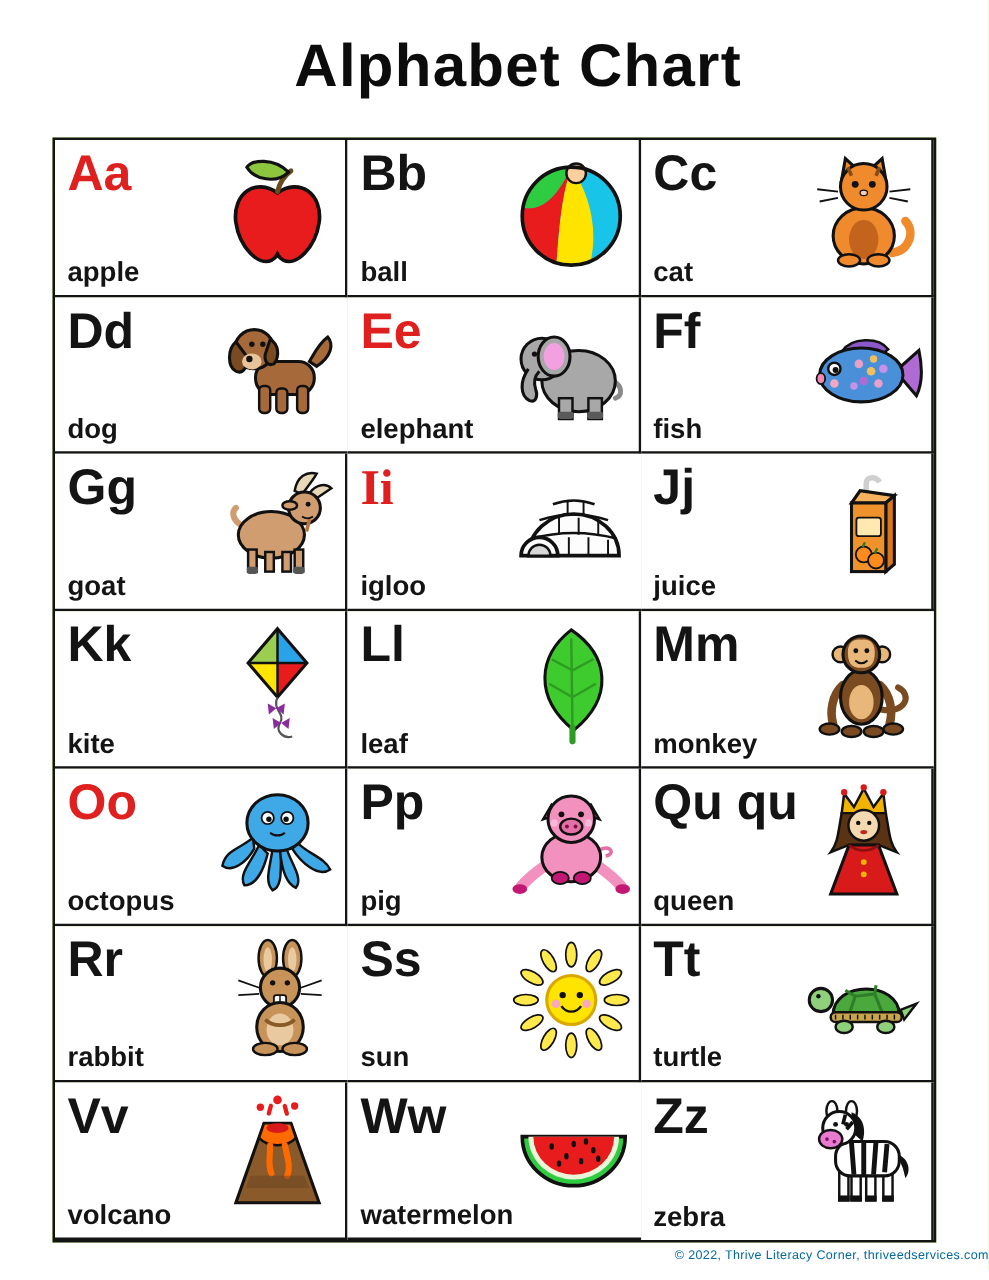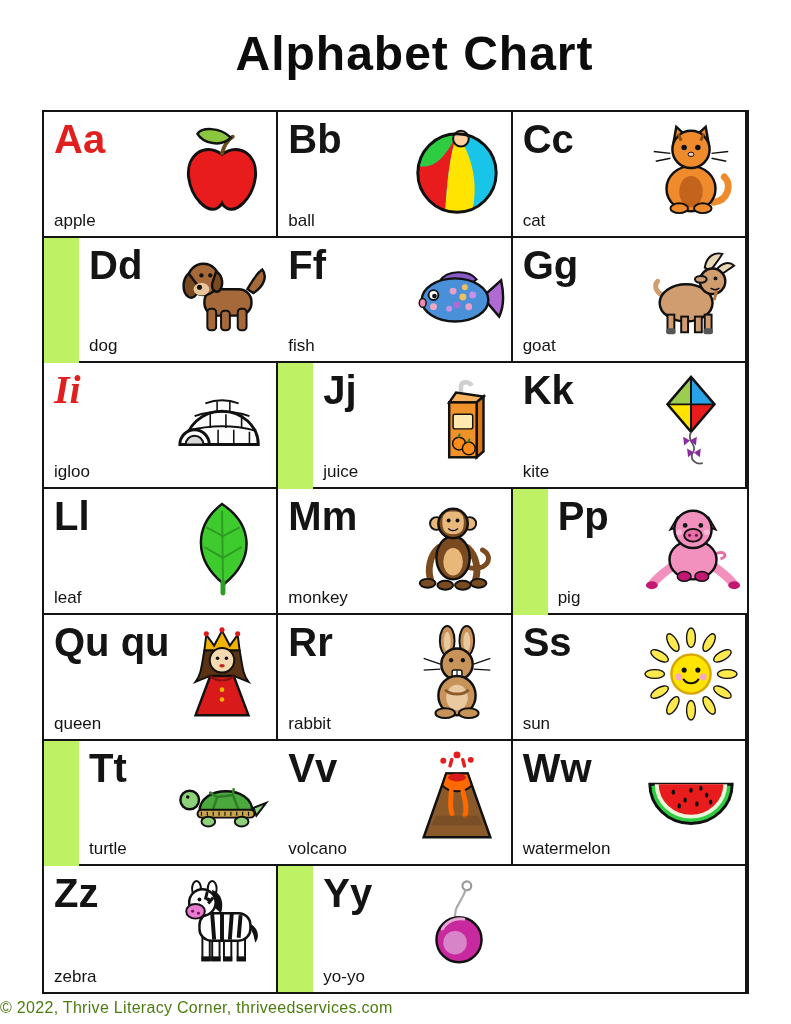--- a/index.html
+++ b/index.html
@@ -17,37 +17,37 @@
   .grid {
     position:absolute; left:42px; top:110px; width:707px; height:884px;
     box-sizing:border-box; border:2px solid #141414;
     display:grid; grid-template-columns:repeat(3,1fr); grid-template-rows:repeat(7,1fr);
     background:#bef264;
   }
   .cell {
     position:relative; box-sizing:border-box; background:#fff; overflow:hidden;
     border-right:2px solid #141414; border-bottom:2px solid #141414;
   }
-  .cell:nth-child(4n) { border-right:none;margin-left:35px; }
+  .cell:nth-child(4n) { border-right:none; }
   .cell:nth-last-child(-n+4) { border-bottom:none; }
   .letters {
     position:absolute; top:7px; left:10px;
     font-size:40px; font-weight:700; line-height:1; color:#141414;
   }
   .letters.vowel { color:#e01f1f; }
-  .letters.serif { font-family:"Liberation Serif", serif;font-style:italic; }
+  .letters.serif { font-family:"Liberation Serif", serif; }
   .word {
     position:absolute; bottom:5px; left:10px;
-    font-size:17px; font-weight:400; color:#141414; white-space:nowrap;
+    font-size:22px; font-weight:700; color:#141414; white-space:nowrap;
   }
   .icon { position:absolute; right:5px; top:8px; width:98px; height:102px; }
   .icon svg { width:100%; height:100%; display:block; }
   .footer {
-    position:absolute; top:999px; left:0; right:0; text-align:left;
-    font-size:16px; color:#4d7c0f; letter-spacing:0.3px;
+    position:absolute; top:999px; left:0; right:0; text-align:right;
+    font-size:10px; color:#0369a1; letter-spacing:0.3px;
   }
 </style>
 </head>
 <body>
 
 <div class="title">Alphabet Chart</div>
 <div class="grid" id="grid">
     <div class="cell">
       <span class="letters vowel">Aa</span>
       <div class="icon">
@@ -106,20 +106,39 @@
           <circle cx="29" cy="32" r="16" fill="#a5693a" stroke="#111" stroke-width="2.5"></circle>
           <path d="M14 26 C7 32 7 46 14 50 C20 53 24 46 23 38Z" fill="#7a4a21" stroke="#111" stroke-width="2.5"></path>
           <path d="M42 24 C49 28 50 38 45 44 C40 46 37 42 38 36Z" fill="#7a4a21" stroke="#111" stroke-width="2.5"></path>
           <ellipse cx="27" cy="42" rx="8" ry="6.5" fill="#e8c49a"></ellipse>
           <circle cx="25" cy="40" r="2.6" fill="#111"></circle>
           <circle cx="27" cy="28" r="2.2" fill="#111"></circle>
           <circle cx="36" cy="28" r="2.2" fill="#111"></circle>
         </svg>
       </div>
       <span class="word">dog</span>
+    </div>
+    <div class="cell">
+      <span class="letters vowel">Ee</span>
+      <div class="icon">
+        <svg viewBox="0 0 100 100">
+          <path d="M84 58 C92 62 92 70 86 72" fill="none" stroke="#8a8a8a" stroke-width="4" stroke-linecap="round"></path>
+          <ellipse cx="56" cy="58" rx="30" ry="25" fill="#a8a8a8" stroke="#111" stroke-width="2.5"></ellipse>
+          <rect x="40" y="72" width="11" height="17" fill="#a8a8a8" stroke="#111" stroke-width="2"></rect>
+          <rect x="64" y="72" width="11" height="17" fill="#a8a8a8" stroke="#111" stroke-width="2"></rect>
+          <rect x="39" y="83" width="13" height="6" rx="2" fill="#5a5a5a"></rect>
+          <rect x="63" y="83" width="13" height="6" rx="2" fill="#5a5a5a"></rect>
+          <circle cx="26" cy="40" r="17" fill="#a8a8a8" stroke="#111" stroke-width="2.5"></circle>
+          <path d="M15 48 C8 58 8 70 16 74 C21 76 23 70 21 65 C19 59 20 54 24 50" fill="#a8a8a8" stroke="#111" stroke-width="2.5"></path>
+          <ellipse cx="36" cy="38" rx="13" ry="16" fill="#a8a8a8" stroke="#111" stroke-width="2.5"></ellipse>
+          <ellipse cx="36" cy="38" rx="8.5" ry="11" fill="#f2a0e0"></ellipse>
+          <circle cx="20" cy="36" r="2.2" fill="#111"></circle>
+        </svg>
+      </div>
+      <span class="word">elephant</span>
     </div>
     <div class="cell">
       <span class="letters">Ff</span>
       <div class="icon">
         <svg viewBox="0 0 100 100">
           <path d="M76 50 L95 33 C98 47 98 60 93 70Z" fill="#b06ad4" stroke="#111" stroke-width="2.5"></path>
           <path d="M32 34 C40 22 62 22 70 32 L60 40Z" fill="#8a5ac8" stroke="#111" stroke-width="2"></path>
           <ellipse cx="48" cy="53" rx="34" ry="22" fill="#4a90d9" stroke="#111" stroke-width="2.5"></ellipse>
           <circle cx="46" cy="44" r="3.5" fill="#e8a0c8"></circle>
           <circle cx="56" cy="50" r="3.5" fill="#f0c060"></circle>
@@ -234,20 +253,39 @@
           <circle cx="29" cy="25" r="6.5" fill="#e8b87a" stroke="#111" stroke-width="2"></circle>
           <circle cx="63" cy="25" r="6.5" fill="#e8b87a" stroke="#111" stroke-width="2"></circle>
           <circle cx="46" cy="25" r="15" fill="#7a4a21" stroke="#111" stroke-width="2.5"></circle>
           <path d="M35 23 C35 15 40 12 46 13 C52 12 57 15 57 23 C57 31 55 36 46 36 C37 36 35 31 35 23Z" fill="#e8b87a"></path>
           <circle cx="41.5" cy="22" r="2" fill="#111"></circle>
           <circle cx="50.5" cy="22" r="2" fill="#111"></circle>
           <path d="M41 30 C44 33 48 33 51 30" fill="none" stroke="#111" stroke-width="1.5"></path>
         </svg>
       </div>
       <span class="word">monkey</span>
+    </div>
+    <div class="cell">
+      <span class="letters vowel">Oo</span>
+      <div class="icon">
+        <svg viewBox="0 0 100 100">
+          <path d="M30 46 C18 56 8 56 5 69 C13 75 25 66 31 55Z" fill="#3fa9e8" stroke="#111" stroke-width="2"></path>
+          <path d="M35 52 C28 67 18 76 23 85 C33 85 39 71 42 59Z" fill="#3fa9e8" stroke="#111" stroke-width="2"></path>
+          <path d="M46 55 C44 70 39 82 46 89 C55 86 52 68 53 57Z" fill="#3fa9e8" stroke="#111" stroke-width="2"></path>
+          <path d="M57 54 C62 69 71 79 65 87 C56 83 53 68 52 56Z" fill="#3fa9e8" stroke="#111" stroke-width="2"></path>
+          <path d="M66 50 C76 60 88 62 93 72 C83 79 69 66 62 55Z" fill="#3fa9e8" stroke="#111" stroke-width="2"></path>
+          <ellipse cx="50" cy="34" rx="25" ry="23" fill="#3fa9e8" stroke="#111" stroke-width="2.5"></ellipse>
+          <circle cx="42" cy="30" r="5" fill="#fff" stroke="#111" stroke-width="1.5"></circle>
+          <circle cx="58" cy="30" r="5" fill="#fff" stroke="#111" stroke-width="1.5"></circle>
+          <circle cx="43" cy="31" r="2.2" fill="#111"></circle>
+          <circle cx="57" cy="31" r="2.2" fill="#111"></circle>
+          <path d="M44 42 C47 45 53 45 56 42" fill="none" stroke="#111" stroke-width="1.8"></path>
+        </svg>
+      </div>
+      <span class="word">octopus</span>
     </div>
     <div class="cell">
       <span class="letters">Pp</span>
       <div class="icon">
         <svg viewBox="0 0 100 100">
           <path d="M30 68 C20 75 14 80 9 86" stroke="#f291be" stroke-width="9" fill="none" stroke-linecap="round"></path>
           <path d="M70 68 C80 75 86 80 91 86" stroke="#f291be" stroke-width="9" fill="none" stroke-linecap="round"></path>
           <ellipse cx="8" cy="88" rx="6" ry="4" fill="#c21873"></ellipse>
           <ellipse cx="92" cy="88" rx="6" ry="4" fill="#c21873"></ellipse>
           <path d="M73 56 C83 51 86 60 78 61" fill="none" stroke="#e570a8" stroke-width="3"></path>

